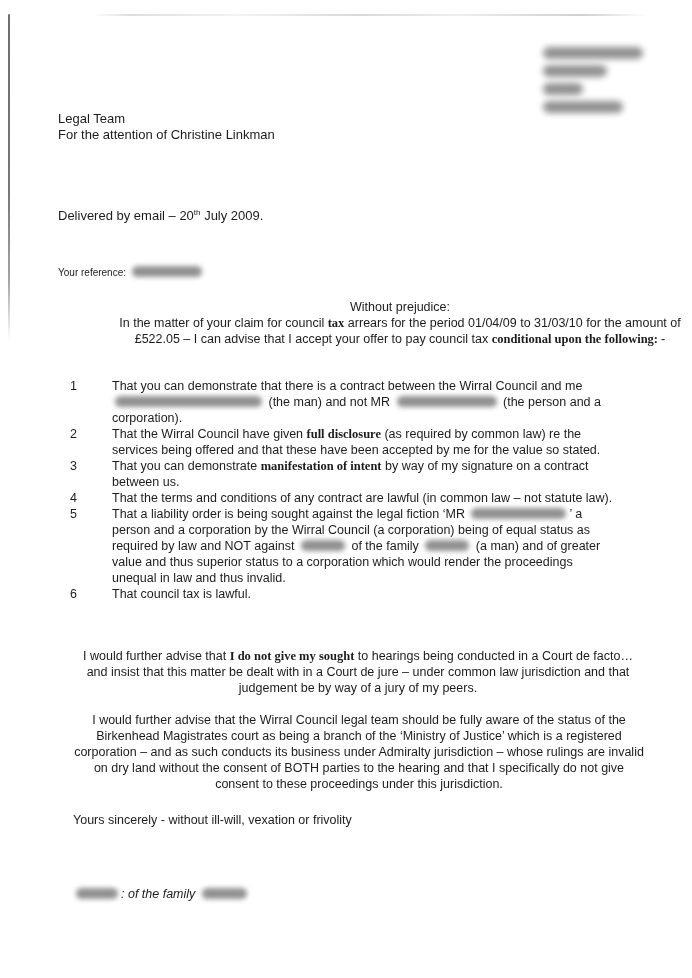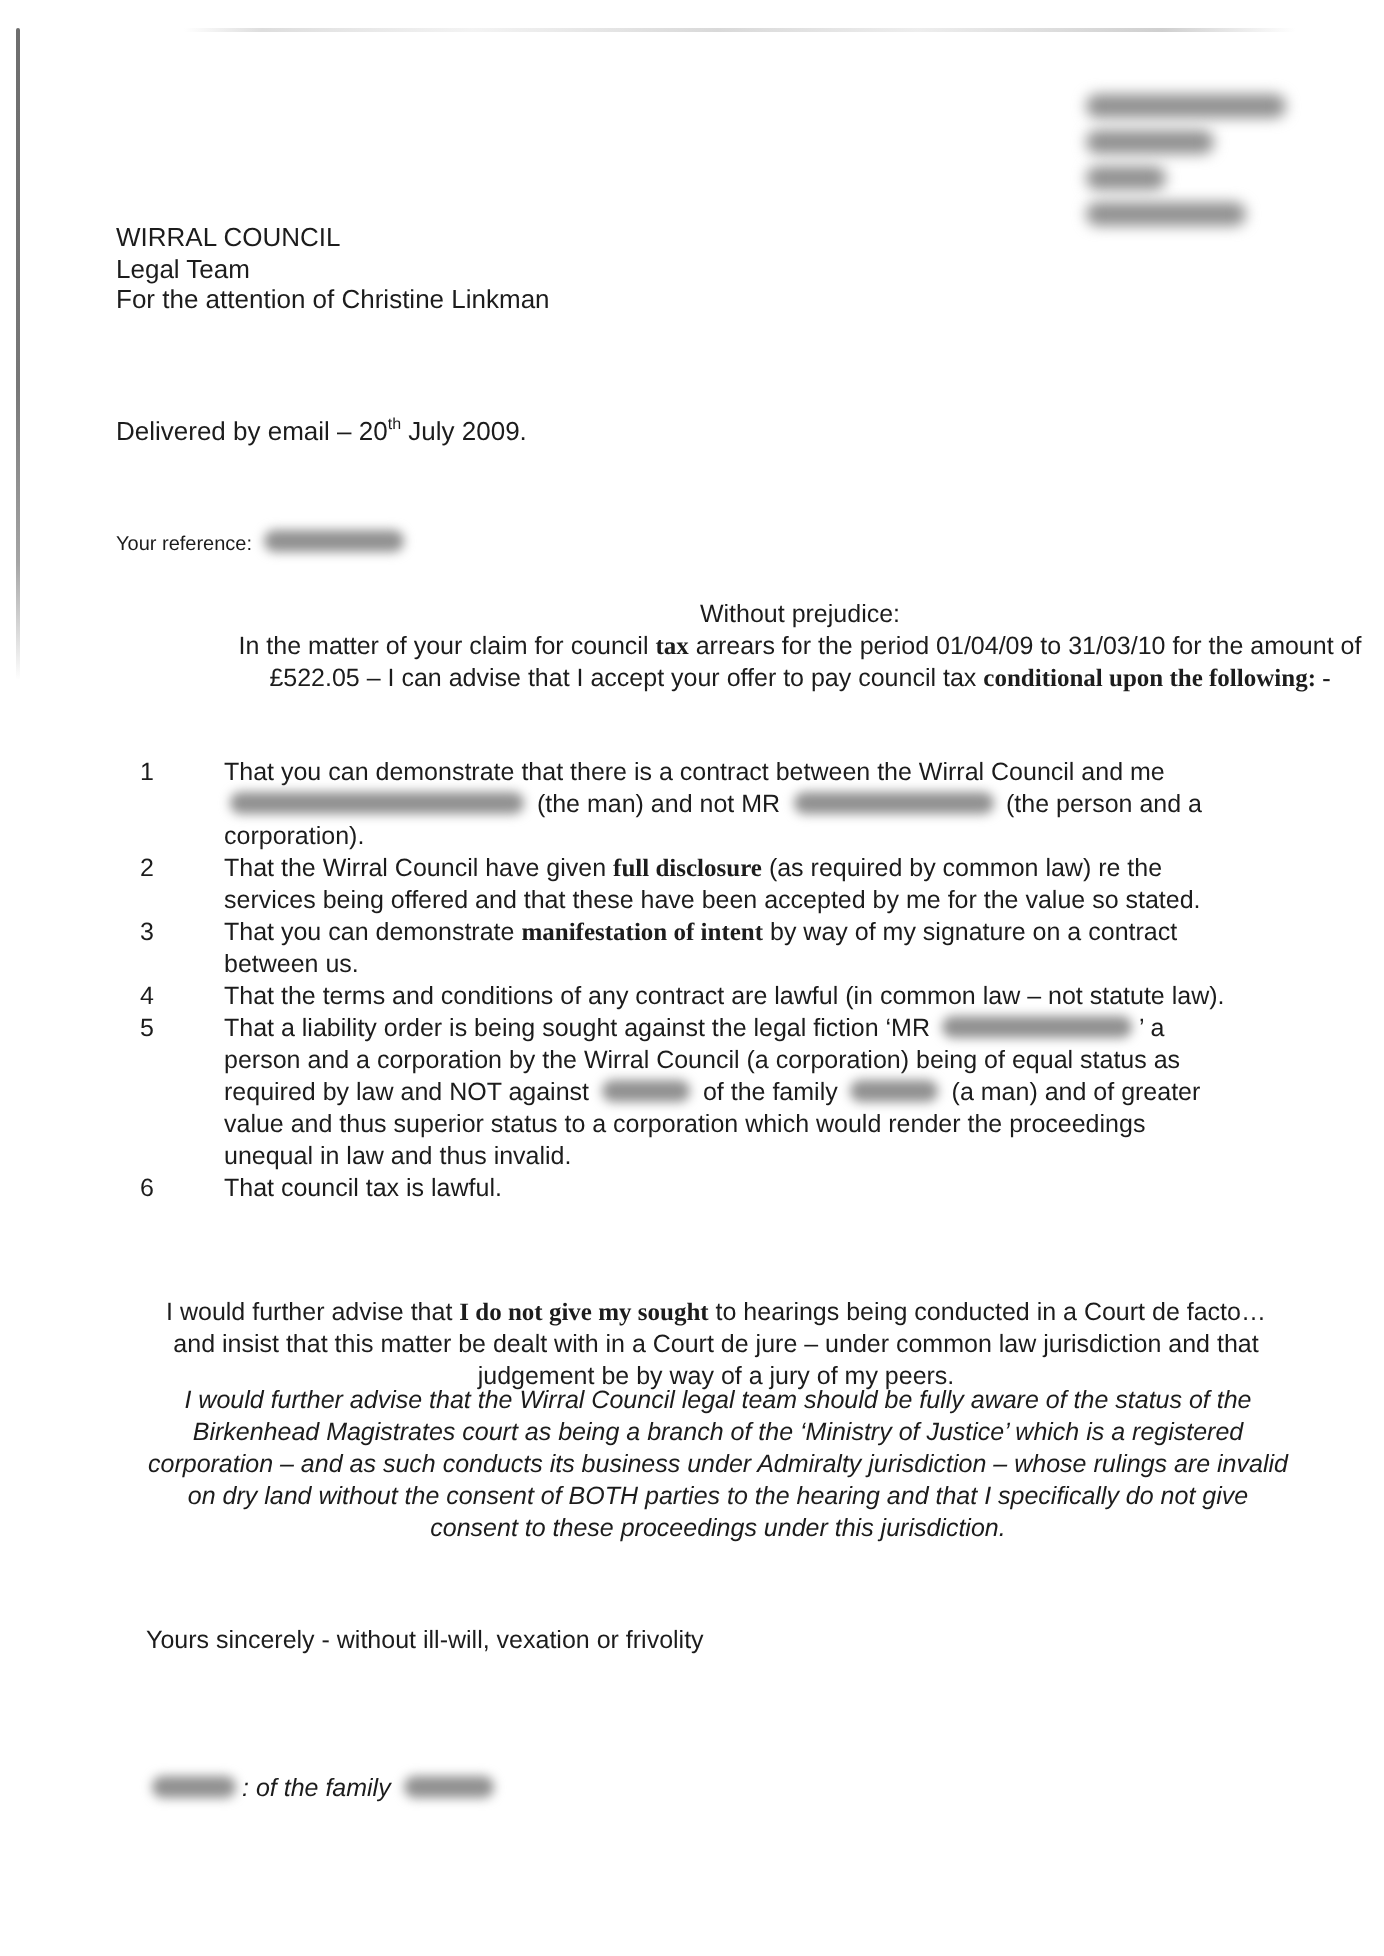--- a/index.html
+++ b/index.html
@@ -38,41 +38,40 @@
   .sender{position:absolute;left:543px;top:47px;width:110px;}
   .recipient{position:absolute;left:58px;top:111px;font-size:13px;line-height:15.5px;}
   .delivery{position:absolute;left:58px;top:208px;font-size:13px;}
   .reference{position:absolute;left:58px;top:265px;font-size:10px;}
   .intro{position:absolute;left:62px;top:299px;width:580px;margin-left:48px;}
   .conditions{position:absolute;left:70px;top:378px;width:548px;list-style:none;margin:0;padding:0;}
   .cond{display:flex;}
   .cond .num{flex:0 0 42px;}
   .cond .body{width:502px;}
   .consent{position:absolute;left:72px;top:648px;width:572px;}
-  .status{position:absolute;left:72px;top:692px;width:574px;font-style:italic;}
+  .status{position:absolute;left:72px;top:712px;width:574px;}
   .closing{position:absolute;left:73px;top:812px;}
   .signature{position:absolute;left:73px;top:886px;font-style:italic;}
 </style>
 </head>
 <body>
 
 <div class="page">
 
   <div class="artifact-vline"></div>
   <div class="artifact-hline"></div>
 
   <div class="sender" id="sender">
       <span class="redact block" style="width: 100px;"></span>
       <span class="redact block" style="width: 64px;"></span>
       <span class="redact block" style="width: 40px;"></span>
       <span class="redact block" style="width: 80px;"></span>
     </div>
 
   <div class="recipient" id="recipient">
-      <div>WIRRAL COUNCIL</div>
       <div>Legal Team</div>
       <div>For the attention of Christine Linkman</div>
     </div>
 
   <p class="delivery"><span>Delivered by email – 20</span><sup>th</sup><span> July 2009.</span></p>
 
   <p class="reference"><span>Your reference: </span><span class="redact" style="width: 70px;"></span></p>
 
   <div class="intro">
     <p>Without prejudice:</p>

